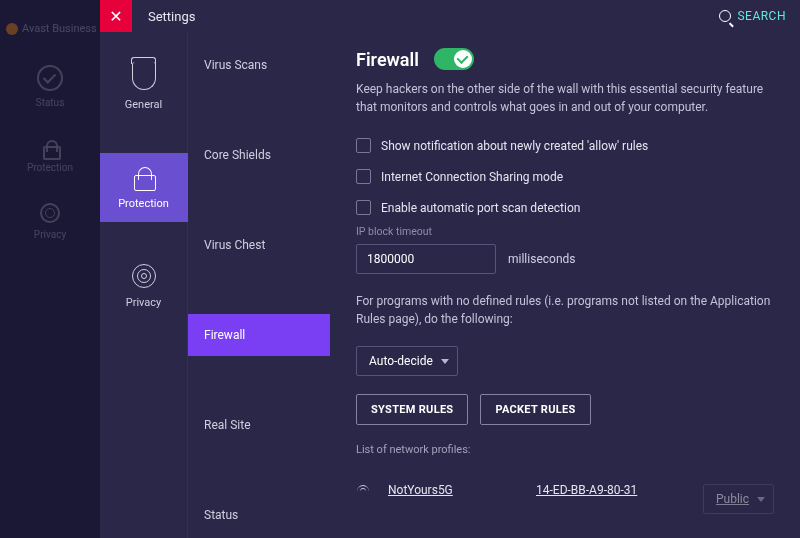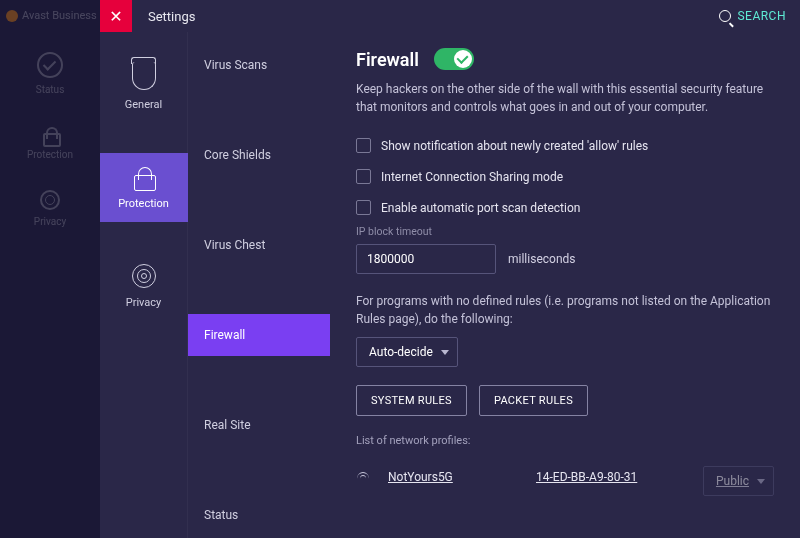--- a/index.html
+++ b/index.html
@@ -4,21 +4,21 @@
 <style>
   * { box-sizing: border-box; margin: 0; padding: 0; font-family: -apple-system, "Segoe UI", Roboto, Arial, sans-serif; }
   html, body { width: 800px; height: 538px; overflow: hidden; }
   body { background: #1b1836; color: #fff; }
 
   
   .far-left {
     position: absolute; left: 0; top: 0; width: 100px; height: 378px;
     background: #1b1836;
     display: flex; flex-direction: column; align-items: center;
-    padding-top: 9px;
+    padding-top: 22px;
   }
   .far-left .apptitle { font-size: 11px; color: rgba(255,255,255,0.2); align-self: flex-start; padding-left: 6px; display:flex; align-items:center; gap:4px;}
   .far-left .apptitle .logo { width:12px; height:12px; border-radius:50%; background:rgba(255,140,0,0.35); position:relative;}
   .far-left .navitem { margin-top: 30px; display:flex; flex-direction:column; align-items:center; gap:6px; opacity:0.18;}
   .far-left .navitem span.label { font-size: 10px; }
   .iconcircle { width:26px; height:26px; border:2px solid #fff; border-radius:50%; position:relative;}
   .iconcircle.check::after{content:""; position:absolute; left:7px; top:4px; width:5px; height:10px; border-right:2px solid #fff; border-bottom:2px solid #fff; transform:rotate(45deg);}
   .lockicon{ width:18px; height:18px; position:relative;}
   .lockicon::before{content:""; position:absolute; left:2px; top:8px; width:14px; height:10px; border:2px solid #fff; border-radius:2px;}
   .lockicon::after{content:""; position:absolute; left:5px; top:2px; width:8px; height:10px; border:2px solid #fff; border-bottom:none; border-radius:6px 6px 0 0;}
@@ -70,23 +70,23 @@
   .toggle .knob{ position:absolute; right:2px; top:2px; width:18px;height:18px;background:#fff;border-radius:50%; display:flex;align-items:center;justify-content:center;}
   .toggle .knob::after{content:"";width:5px;height:8px;border-right:2px solid #2fb566;border-bottom:2px solid #2fb566;transform:rotate(45deg);margin-top:-2px;}
   .desc { margin-top:10px; line-height:1.5; color:#c4c2d8;}
   .cbrow { margin-top:16px; display:flex; align-items:center; gap:10px;}
   .cbrow.first{ margin-top:22px;}
   .cb { width:15px;height:15px; border:1px solid #7a7896; border-radius:2px; cursor:pointer; flex-shrink:0;}
   .cbrow .lbl { color:#e6e5f0;}
   .fieldlabel { margin-top:10px; font-size:10.5px; color:#8f8da8;}
   .inputrow { margin-top:6px; display:flex; align-items:center; gap:12px;}
   .tinput { width:140px; padding:7px 10px; background:transparent; border:1px solid #56547a; color:#fff; font-size:12px; border-radius:2px;}
-  .outlinebtn { padding:8px 14px; background:transparent; border:1px solid #8583a3; color:#fff; font-size:11px; letter-spacing:0.3px; cursor:pointer; border-radius:2px;}
+  .outlinebtn { padding:8px 14px; background:transparent; border:1px solid #8583a3; color:#fff; font-size:11px; letter-spacing:0.3px; cursor:pointer; border-radius:2px;font-weight:bold;}
   .btnrow { display:flex; gap:12px; margin-top:18px;}
-  .selwrap { display:inline-flex; align-items:center; gap:6px; padding:7px 8px 7px 12px; border:1px solid #56547a; border-radius:2px; margin-top:9px; cursor:pointer; color:#fff;}
+  .selwrap { display:inline-flex; align-items:center; gap:6px; padding:7px 8px 7px 12px; border:1px solid #56547a; border-radius:2px; margin-top:18px; cursor:pointer; color:#fff;}
   .selwrap.dis { opacity:0.45; cursor:default;}
   .caret { width:0;height:0;border-left:4px solid transparent;border-right:4px solid transparent;border-top:5px solid #b9b7d0; margin-left:2px;}
   .proflist { margin-top:18px; font-size:11px; color:#a3a1bc;}
   .profrow { margin-top:10px; display:flex; align-items:center; gap:18px; color:#e6e5f0;text-decoration:underline;}
   .profrow .wifi { display:inline-block; width:14px; position:relative; }
   .profrow .wifi::before{content:""; position:absolute; left:1px; top:-5px; width:12px;height:12px;border:1.5px solid #c8c7dc;border-bottom:none;border-left:none;border-right:none;border-radius:50%;}
   .profrow .wifi::after{content:""; position:absolute; left:4px; top:-2px; width:6px;height:6px;border:1.5px solid #c8c7dc;border-bottom:none;border-left:none;border-right:none;border-radius:50%;}
   .profrow .name{ min-width:130px;}
   .profrow .mac{ flex:1;}
   .profrow .dd { margin-left:auto;}

